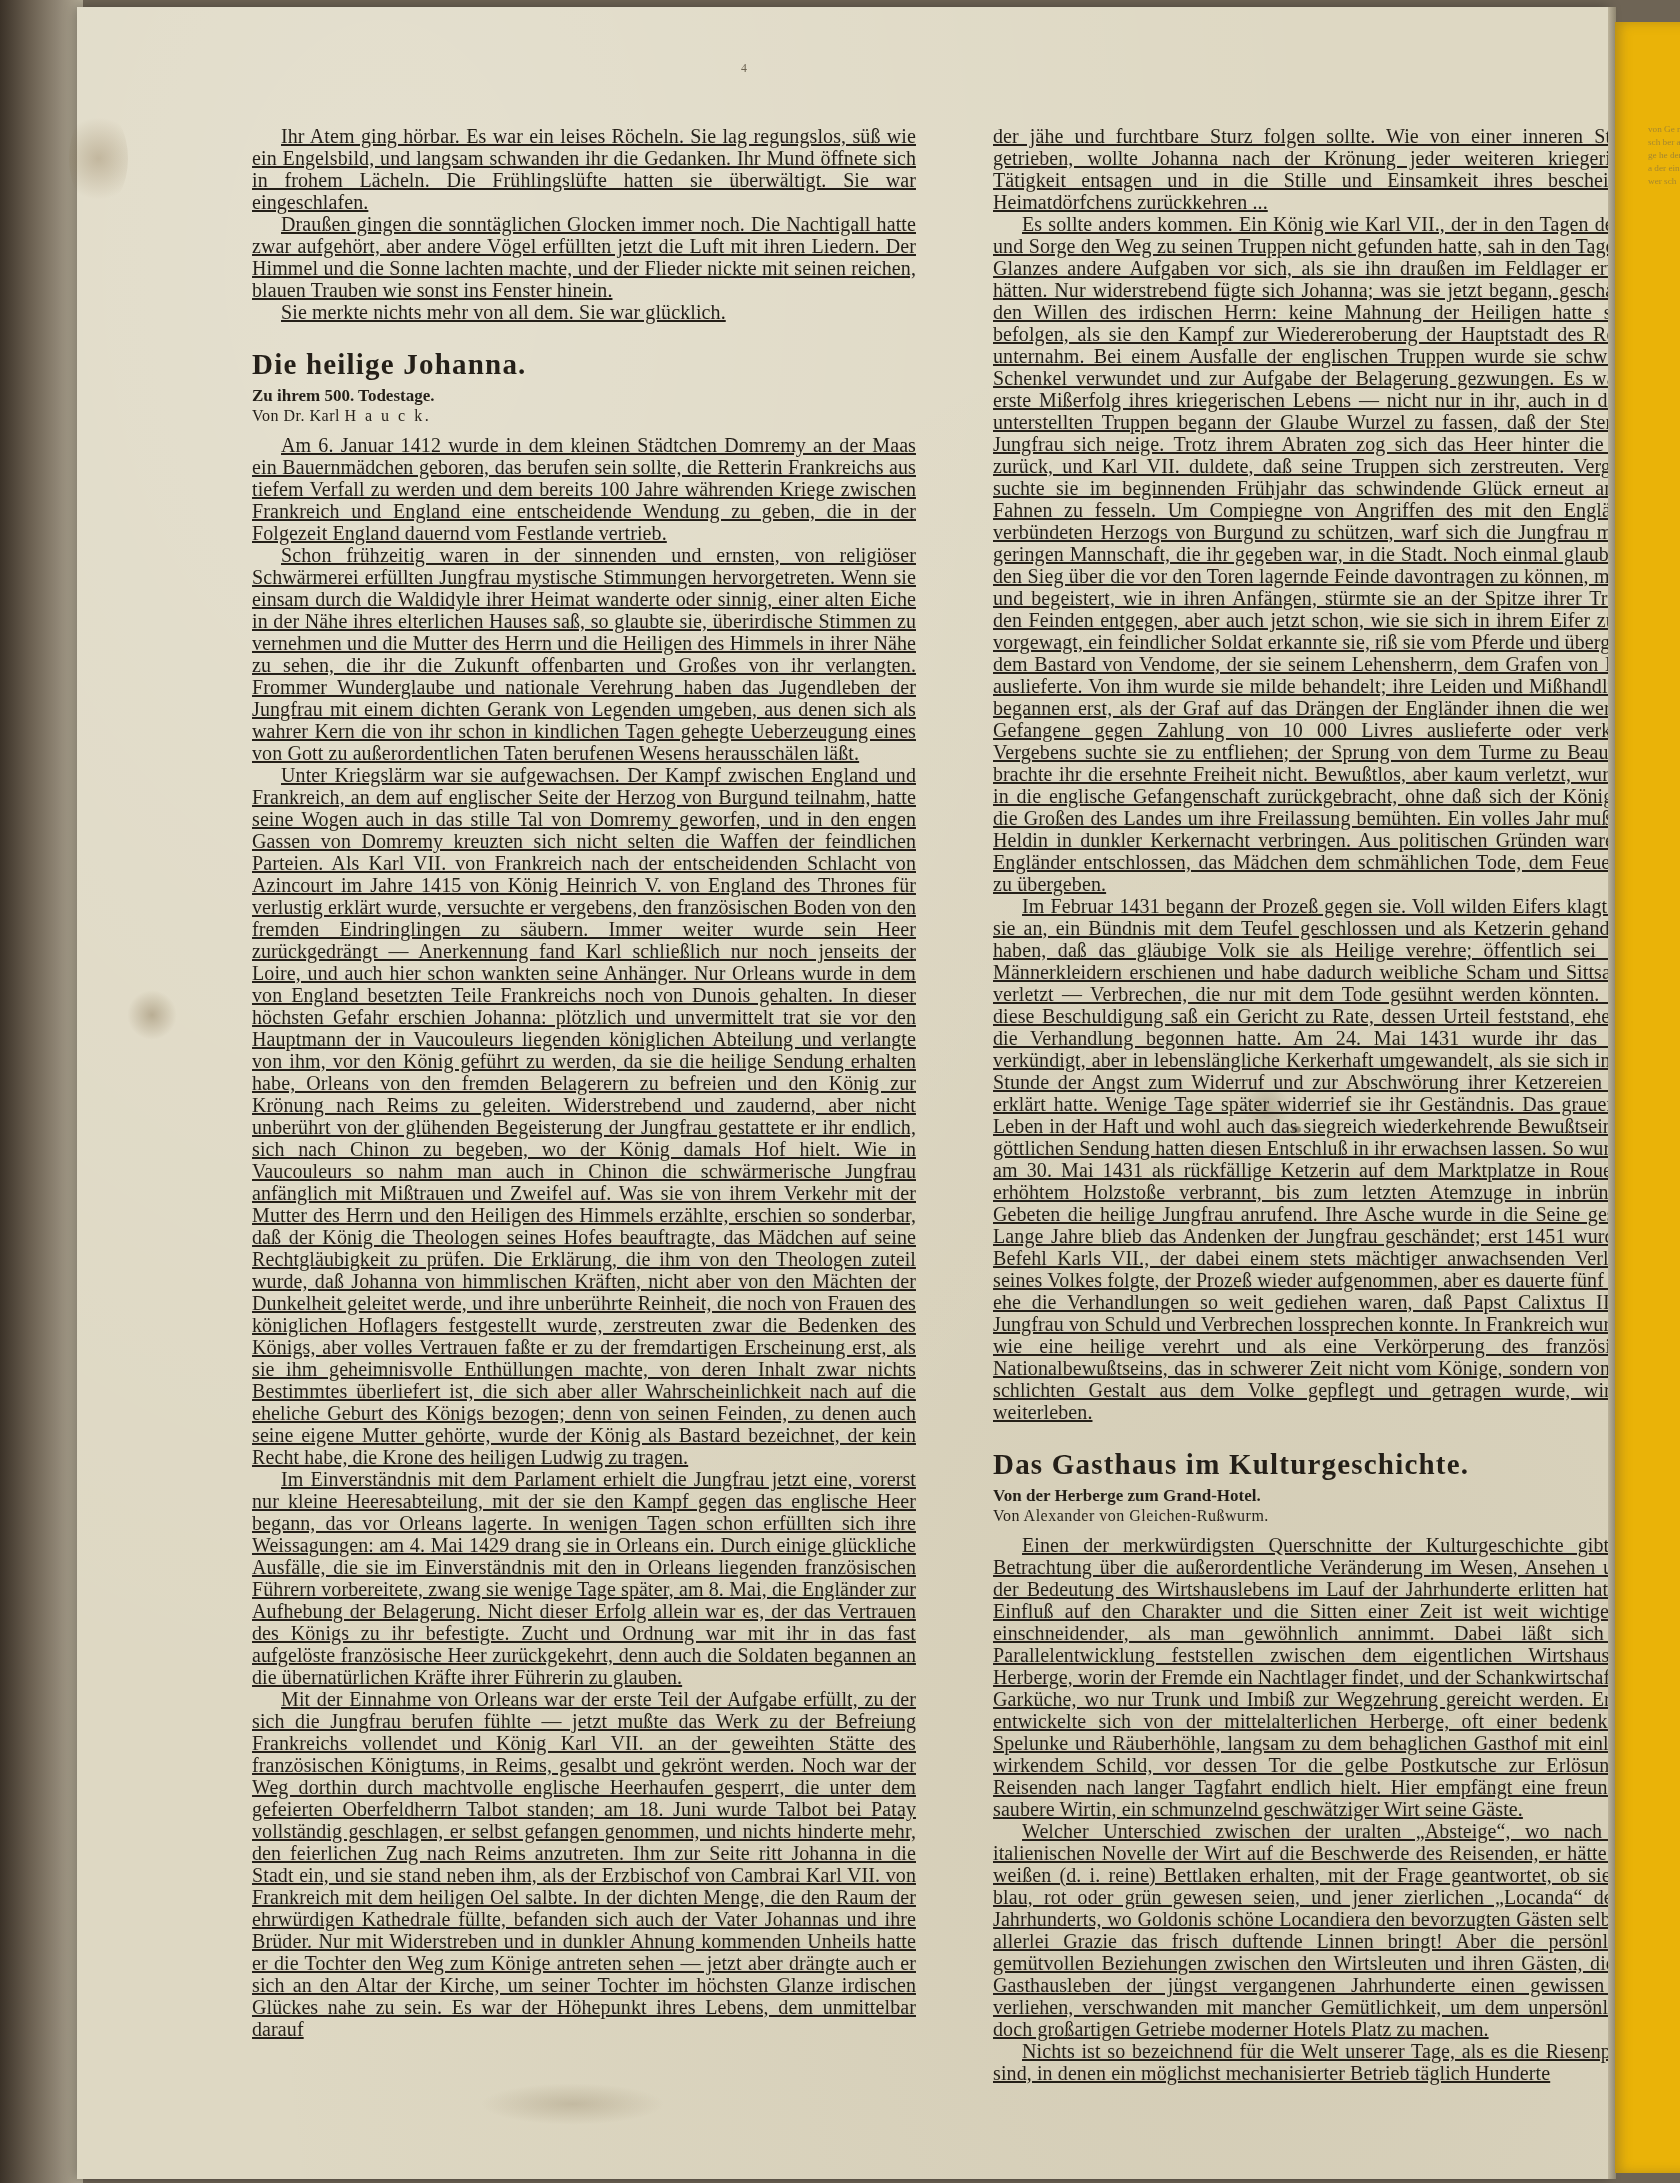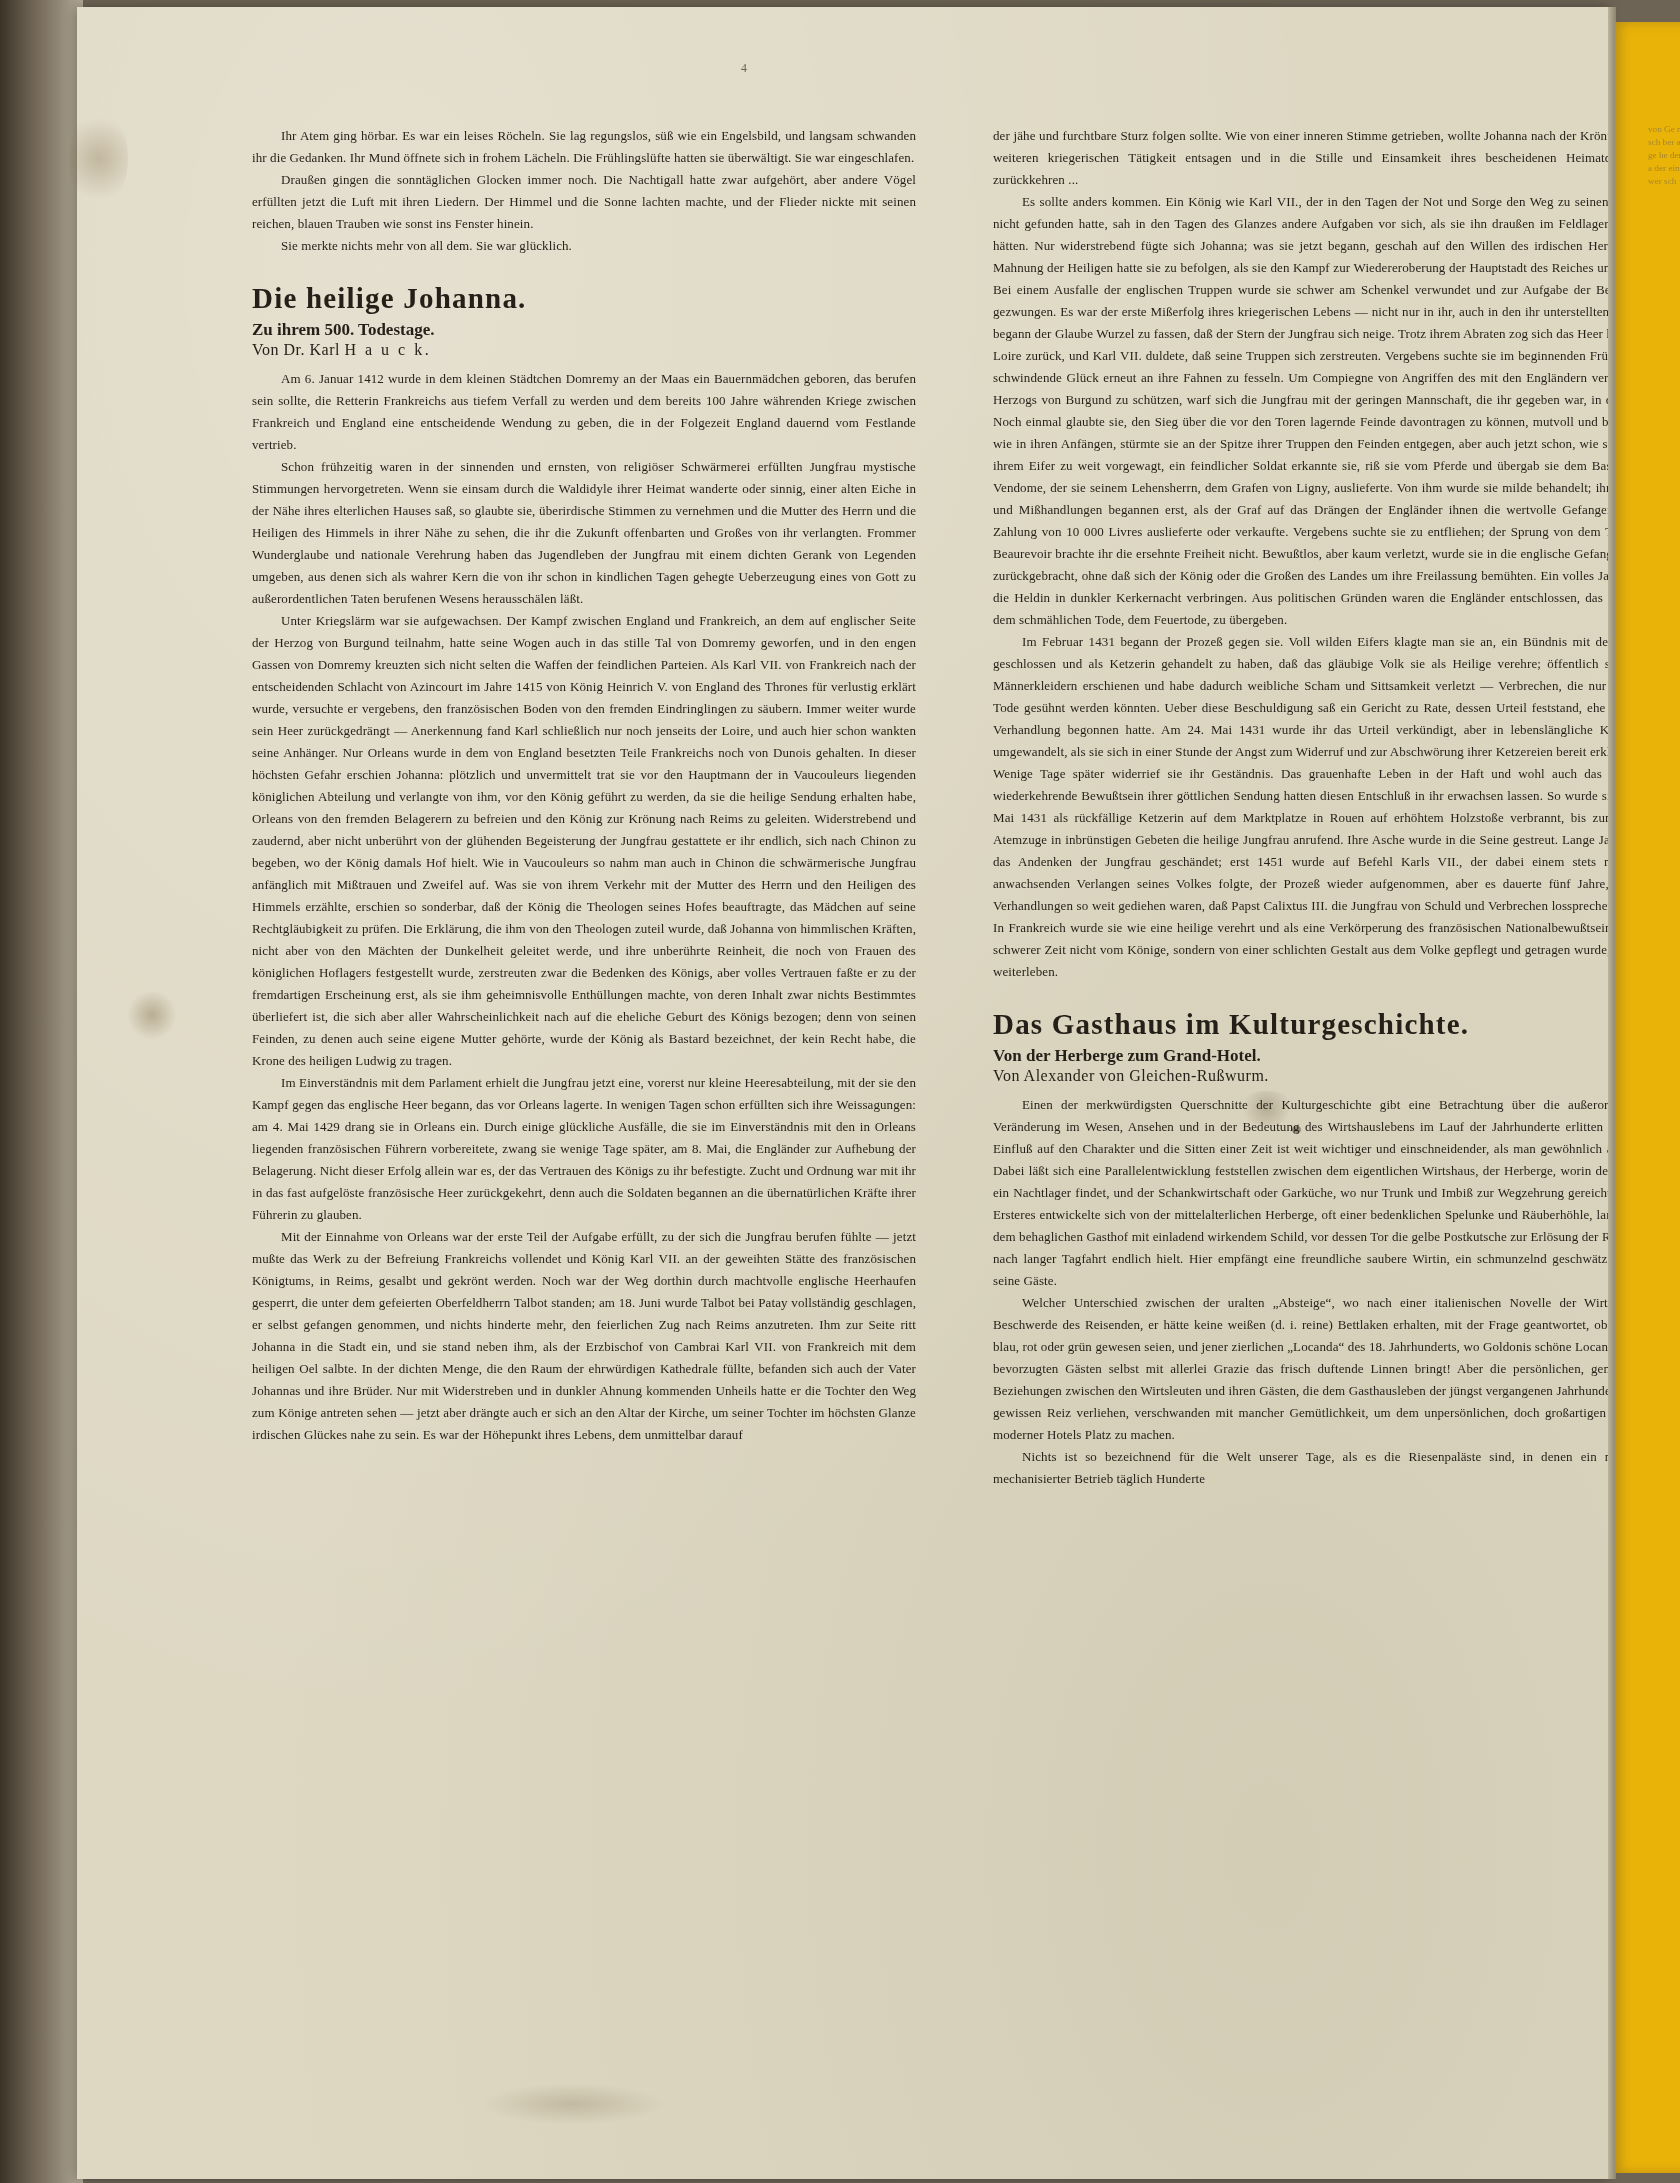--- a/index.html
+++ b/index.html
@@ -87,27 +87,28 @@
   .col {
     position: absolute;
     top: 118px;
     width: 664px;
     color: #241f18;
   }
   #col-left  { left: 175px; }
   #col-right { left: 916px; }
 
   .para {
-    font-size: 13px;
+    font-size: 20px;
     line-height: 22px;
     text-align: justify;
     text-indent: 29px;
     margin: 0;
     font-family: "Liberation Serif", serif;
     letter-spacing: 0.1px;
+    text-decoration: underline;
     -webkit-font-smoothing: none;
   }
   .para.noindent { text-indent: 0; }
 
   .headline {
     text-align: left;
     font-size: 29px;
     font-weight: bold;
     letter-spacing: 1.2px;
     margin: 25px 0 5px 0;

